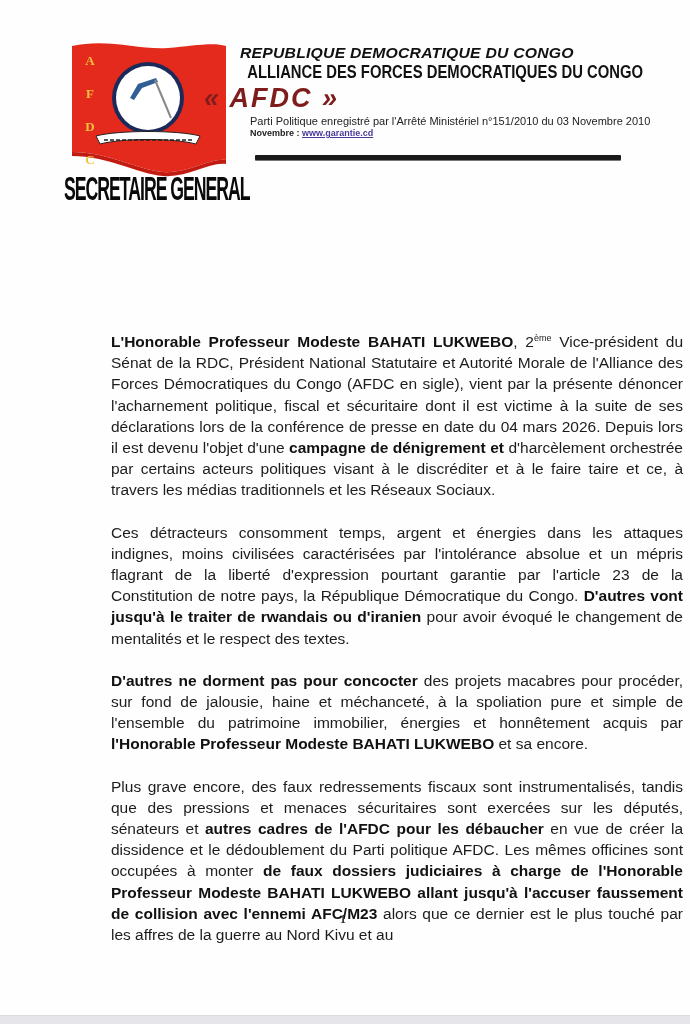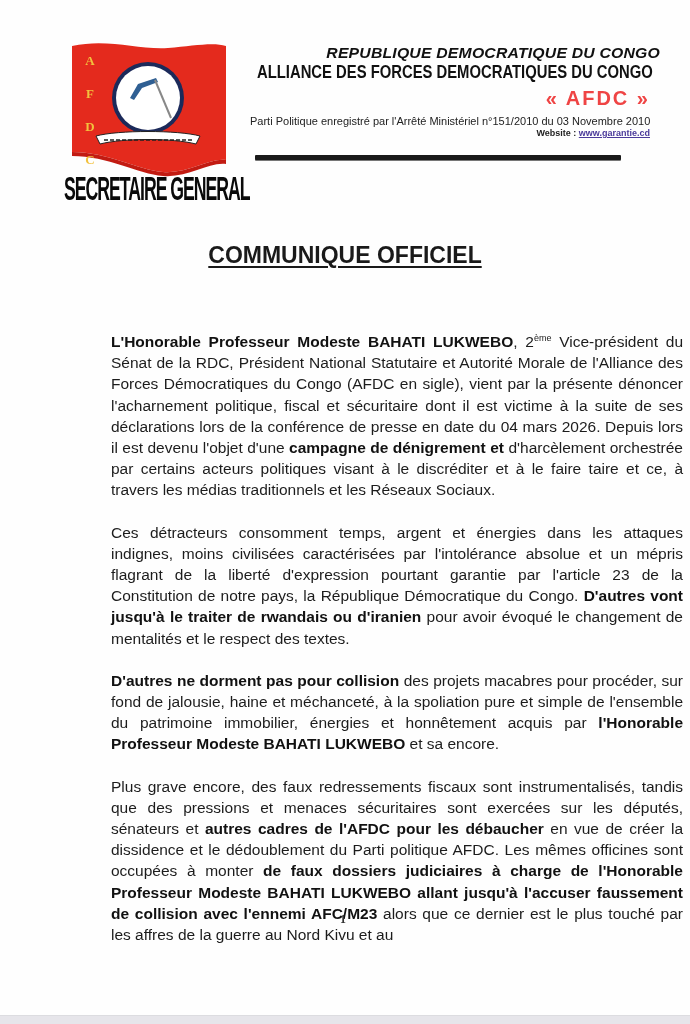--- a/index.html
+++ b/index.html
@@ -11,24 +11,24 @@
 
     
     .logo { position: absolute; left: 64px; top: 40px; width: 170px; height: 180px; }
     .flag { position: absolute; left: 4px; top: 0; width: 162px; height: 138px; }
     .flag svg { width: 100%; height: 100%; display: block; }
     .flag-letters { position: absolute; left: 14px; top: 14px; width: 16px; display: flex; flex-direction: column; align-items: center; gap: 20px; }
     .flag-letters span { color: #f2c13d; font-family: "Liberation Serif", serif; font-size: 13px; font-weight: bold; line-height: 1; }
     .sg-title { position: absolute; left: 0; top: 130px; width: 172px; font-family: "Liberation Sans", sans-serif; font-weight: bold; font-size: 26px; letter-spacing: -1.5px; transform: scaleX(0.68) scaleY(1.25); transform-origin: left top; white-space: nowrap; color: #0a0a0a; }
 
     
-    .header { position: absolute; left: 250px; top: 44px; width: 400px; text-align: right; }
+    .header { position: absolute; left: 250px; top: 44px; width: 400px; text-align: left; }
     .h-rep { font-size: 15px; font-weight: bold; font-style: italic; letter-spacing: 0.2px; color: #111; line-height: 18px; transform: scaleX(1.05); }
     .h-alliance { font-size: 19px; font-weight: bold; color: #111; line-height: 20px; transform: scaleX(0.78); white-space: nowrap; margin-left: -60px; margin-right: -60px; }
-    .h-afdc { font-size: 20px; font-weight: bold; color: #ef4444; line-height: 32px; letter-spacing: 2px; margin-left: -46px; }
+    .h-afdc { font-size: 27px; font-weight: bold; font-style: italic; color: #7f1d1d; line-height: 32px; letter-spacing: 2px; margin-left: -46px; }
     .h-reg { font-size: 11px; color: #222; margin-top: 2px; line-height: 11px; white-space: nowrap; }
     .h-web { font-size: 9px; color: #222; line-height: 12px; font-weight: bold; }
     .h-web a { color: #4a3a9a; text-decoration: underline; }
     .h-rule { position: absolute; left: 255px; top: 155px; width: 366px; height: 5px; background: #1a1a1a; border-radius: 1px; box-shadow: 0 1px 0 #777; }
 
     
     .doc-title { position: absolute; left: 0; top: 242px; width: 690px; text-align: center; font-size: 23px; font-weight: bold; color: #1a1a1a; }
     .doc-title span { text-decoration: underline; text-underline-offset: 3px; text-decoration-thickness: 2px; }
 
     .object { position: absolute; left: 73px; top: 292px; font-size: 15.5px; font-weight: bold; color: #1a1a1a; white-space: nowrap; }
@@ -70,39 +70,36 @@
     </div>
     <div class="sg-title">SECRETAIRE GENERAL</div>
   </div>
 
   <div class="header">
     <div class="h-rep">REPUBLIQUE DEMOCRATIQUE DU CONGO</div>
     <div class="h-alliance">ALLIANCE DES FORCES DEMOCRATIQUES DU CONGO</div>
     <div class="h-afdc">« AFDC »</div>
     <div class="h-reg">Parti Politique enregistré par l'Arrêté Ministériel n°151/2010  du 03 Novembre 2010</div>
     <div class="h-web">
-      <span>Website : </span><a>www.garantie.cd</a>
+      <span>Novembre : </span><a>www.garantie.cd</a>
     </div>
   </div>
   <div class="h-rule"></div>
 
-  <div class="doc-title">
-    <span>COMMUNIQUE OFFICIEL</span>
-  </div>
 
 
   <div class="body">
     <p>
       <b>L'Honorable Professeur Modeste BAHATI LUKWEBO</b><span>, 2</span><sup>ème</sup><span> Vice-président du Sénat de la RDC, Président National Statutaire et Autorité Morale de l'Alliance des Forces Démocratiques du Congo (AFDC en sigle), vient par la présente dénoncer l'acharnement politique, fiscal et sécuritaire dont il est victime à la suite de ses déclarations lors de la conférence de presse en date du 04 mars 2026. Depuis lors il est devenu l'objet d'une </span><b>campagne de dénigrement et</b><span> d'harcèlement orchestrée par certains acteurs politiques  visant à le discréditer et à le faire taire et ce, à travers les médias traditionnels et les Réseaux Sociaux.</span>
     </p>
     <p>
       <span>Ces détracteurs consomment temps, argent et énergies dans les attaques indignes, moins civilisées caractérisées par l'intolérance absolue et un mépris flagrant de la liberté d'expression pourtant garantie par l'article 23 de la Constitution de notre pays, la République Démocratique du Congo. </span><b>D'autres vont jusqu'à le traiter de rwandais ou d'iranien</b><span> pour avoir évoqué le changement de mentalités et le respect des textes.</span>
     </p>
     <p>
-      <b>D'autres ne dorment pas pour collision</b><span> des projets macabres pour procéder, sur fond de jalousie, haine et méchanceté, à la spoliation pure et simple de l'ensemble du patrimoine immobilier, énergies et honnêtement acquis par </span><b>l'Honorable Professeur Modeste BAHATI LUKWEBO</b><span> et sa encore.</span>
+      <b>D'autres ne dorment pas pour concocter</b><span> des projets macabres pour procéder, sur fond de jalousie, haine et méchanceté, à la spoliation pure et simple de l'ensemble du patrimoine immobilier, énergies et honnêtement acquis par </span><b>l'Honorable Professeur Modeste BAHATI LUKWEBO</b><span> et sa encore.</span>
     </p>
     <p>
       <span>Plus grave encore, des faux redressements fiscaux sont instrumentalisés, tandis que des pressions et menaces sécuritaires sont exercées sur les députés, sénateurs et </span><b>autres cadres de l'AFDC pour les débaucher</b><span> en vue de créer la dissidence et le dédoublement du Parti politique AFDC. Les mêmes officines sont occupées à monter </span><b>de faux dossiers judiciaires à charge de l'Honorable Professeur Modeste BAHATI LUKWEBO allant jusqu'à l'accuser faussement de collision avec l'ennemi AFC/M23</b><span> alors que ce dernier est le plus touché par les affres de la guerre au Nord Kivu et au</span>
     </p>
   </div>
 
   <div class="page-num">1</div>
 </div>
 
 <div class="bottom-bar"></div>

